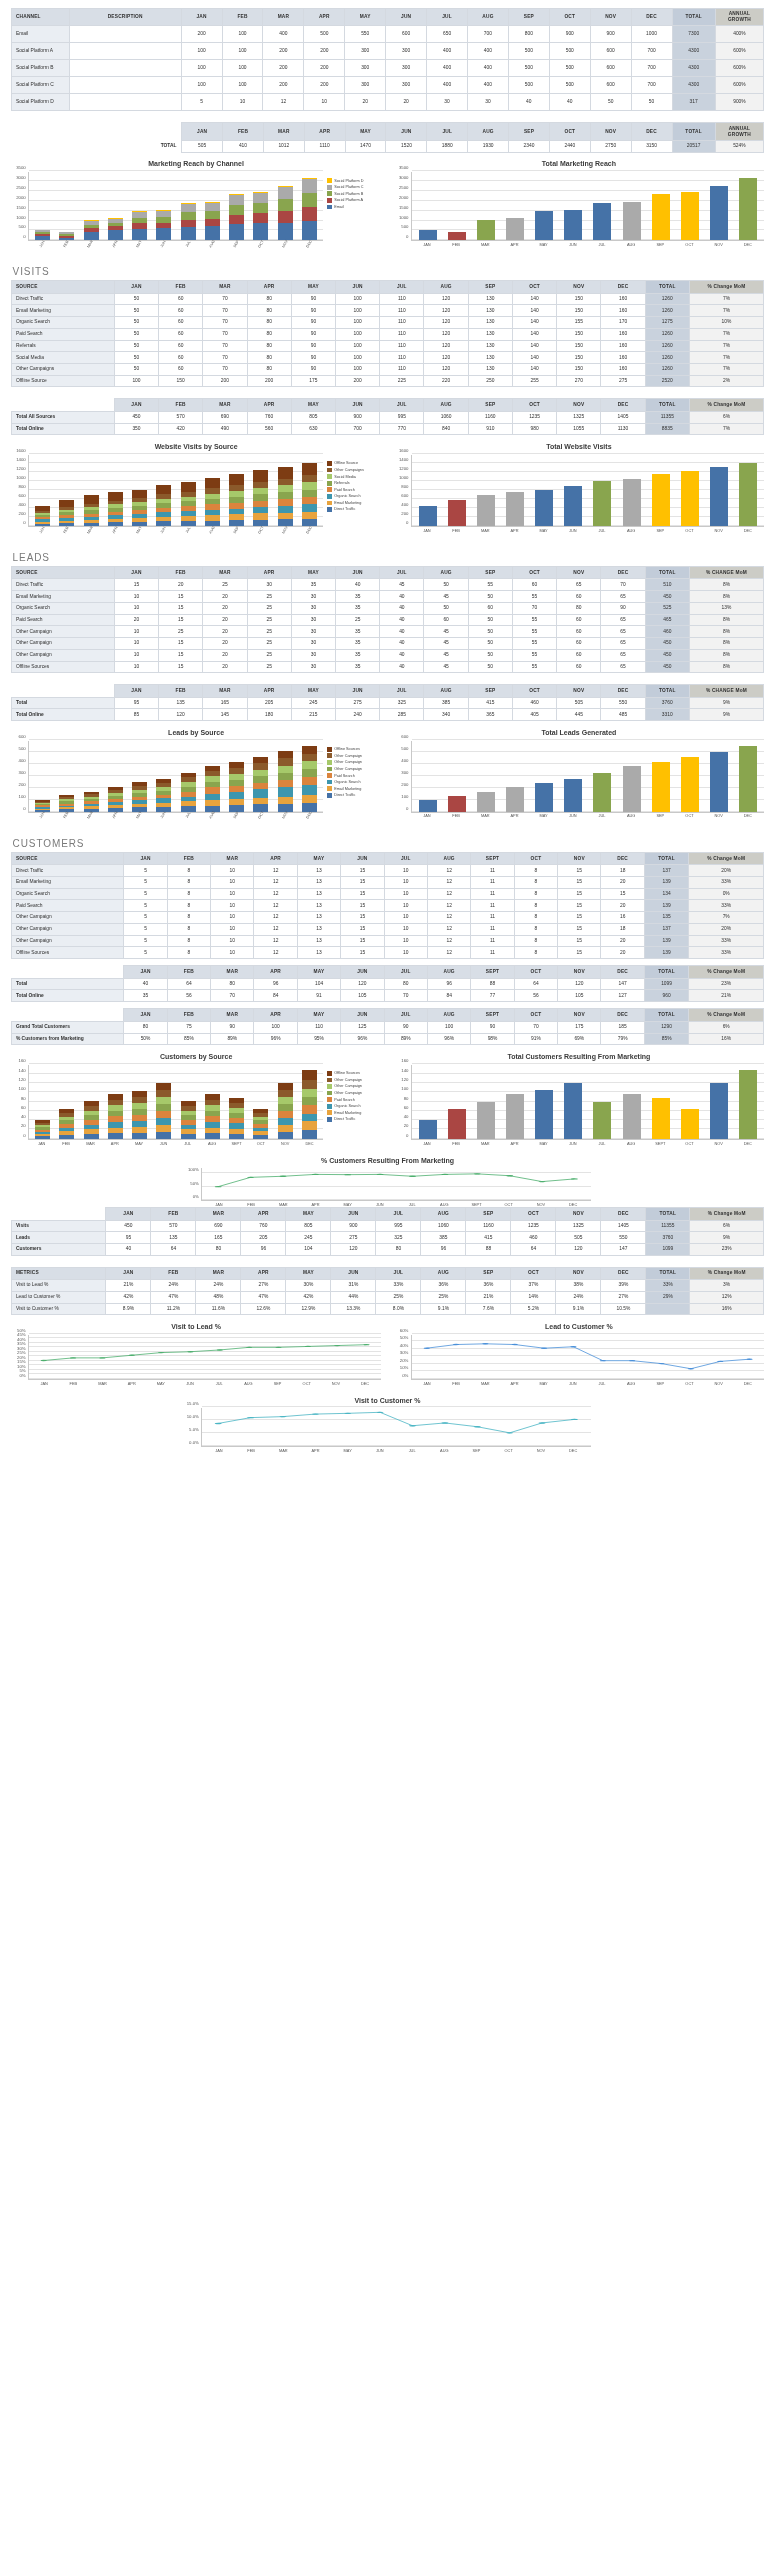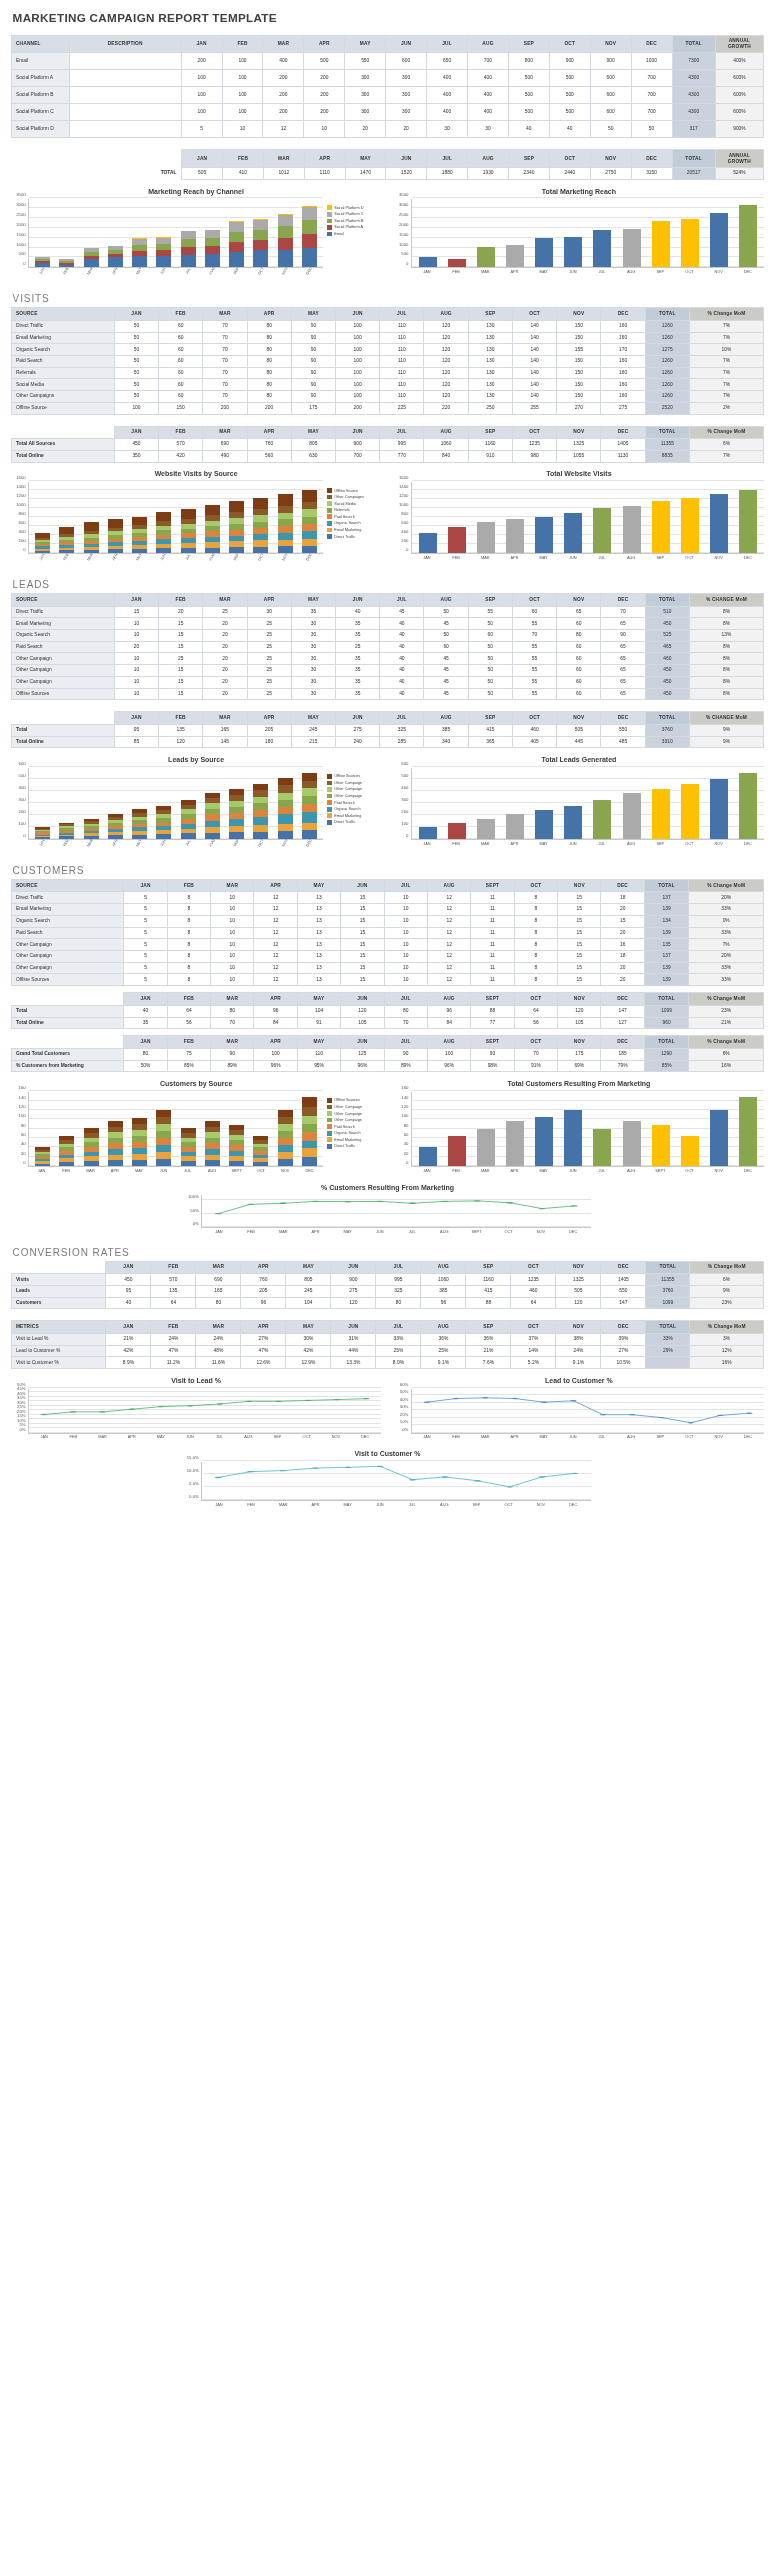--- a/index.html
+++ b/index.html
@@ -130,21 +130,20 @@
 
   
   .linewrap { position: absolute; inset: 0; }
   .linewrap svg { width: 100%; height: 100%; display: block; }
 </style>
 </head>
 <body>
 
 <div class="page">
 
-  <div class="doc-title">MARKETING CAMPAIGN REPORT TEMPLATE</div>
 
   <div>
     <table class="grid">
       <colgroup>
         <col style="width:48px">
           <col style="width:93px">
         <col span="12" style="width:34px">
         <col style="width:36px">
           <col style="width:40px">
       </colgroup>
@@ -2418,21 +2417,20 @@
           <span>JUL</span>
           <span>AUG</span>
           <span>SEPT</span>
           <span>OCT</span>
           <span>NOV</span>
           <span>DEC</span>
         </div>
       </div>
   </div>
 
-  <div class="section-title">CONVERSION RATES</div>
   <table class="grid">
     <colgroup>
       <col style="width:86px">
         <col span="12" style="width:41px">
       <col style="width:40px">
         <col style="width:67px">
     </colgroup>
     <thead>
         <tr id="conv-head">
           <th class="nb"></th>

